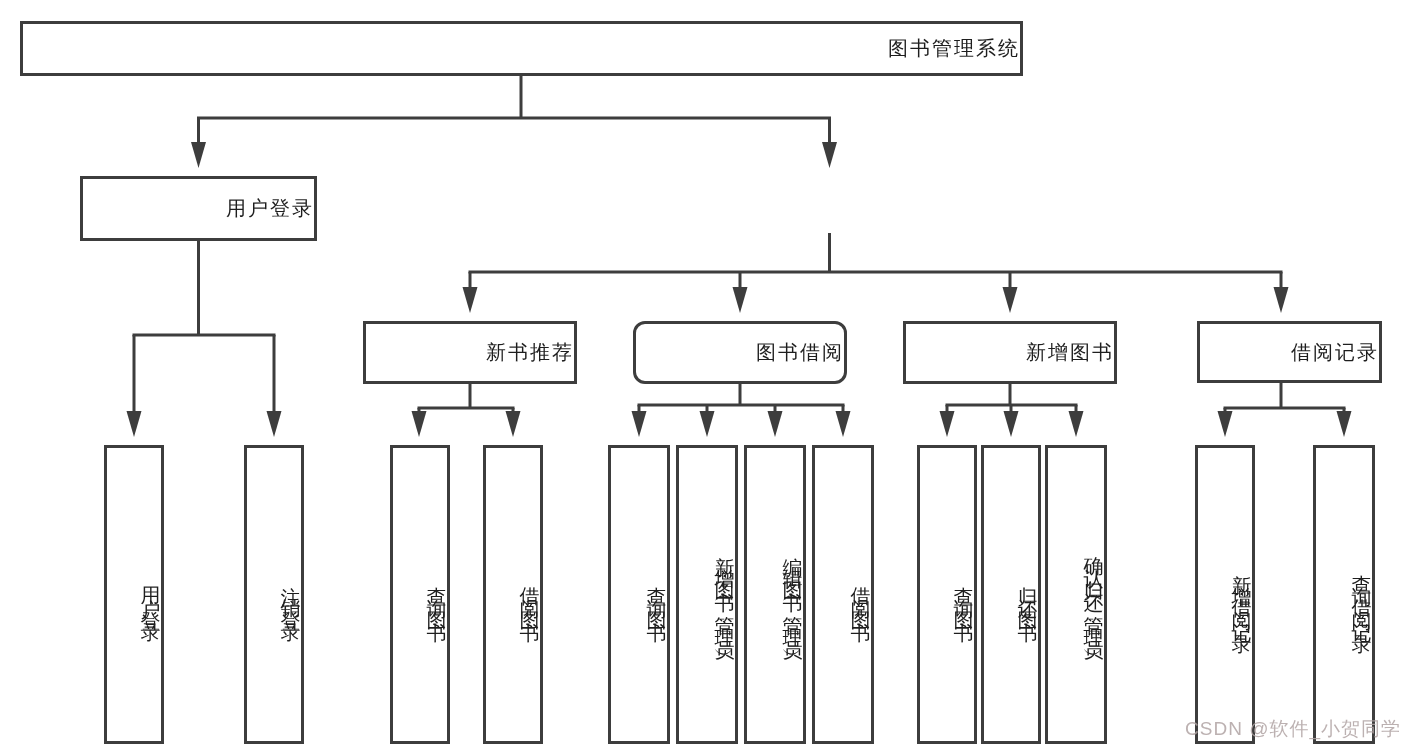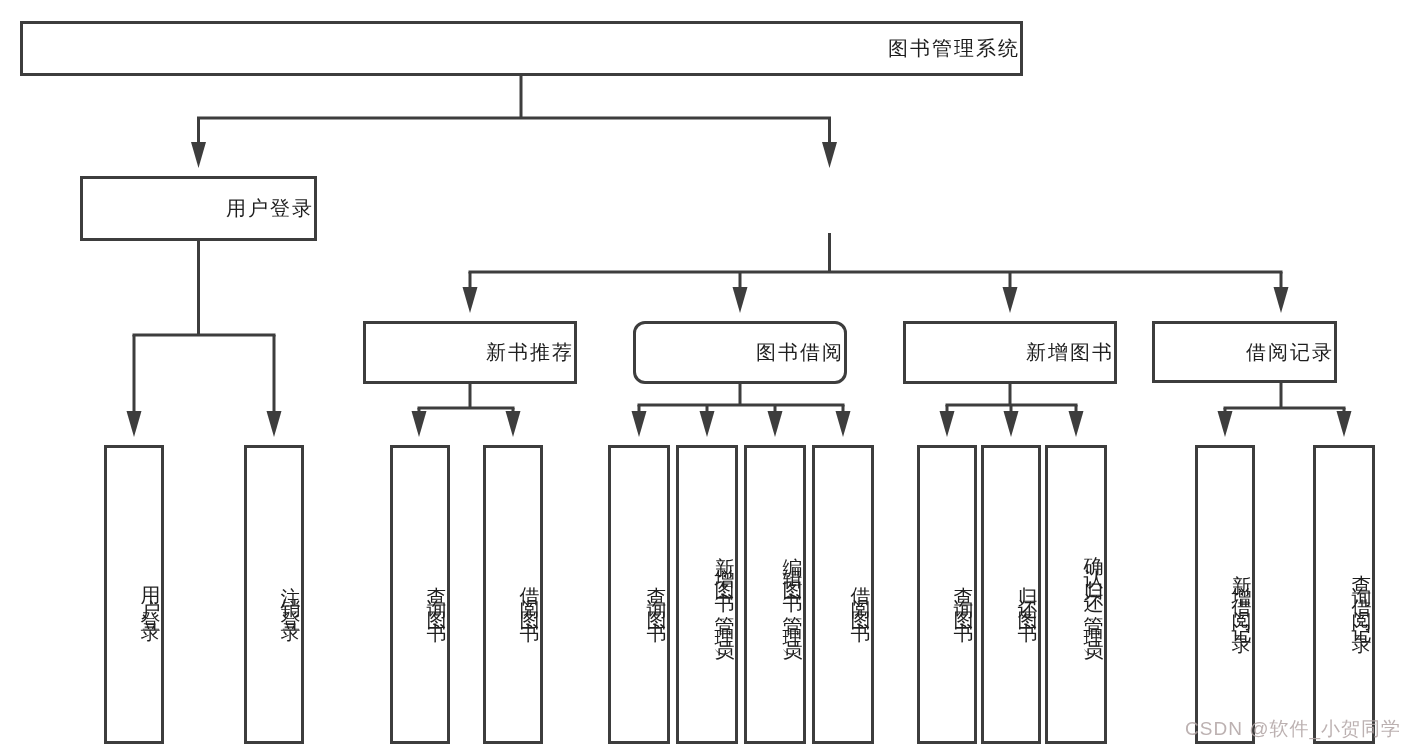--- a/index.html
+++ b/index.html
@@ -149,21 +149,21 @@
 
   <div class="node hbox" style="left:363px; top:313px; width:214px; height:63px;">
     <span>新书推荐</span>
   </div>
   <div class="node hbox" style="left:633px; top:313px; width:214px; height:63px;border-radius:12px;">
     <span>图书借阅</span>
   </div>
   <div class="node hbox" style="left:903px; top:313px; width:214px; height:63px;">
     <span>新增图书</span>
   </div>
-  <div class="node hbox" style="left:1152px; top:313px; width:185px; height:62px;">
+  <div class="node hbox" style="left:1197px; top:313px; width:185px; height:62px;">
     <span>借阅记录</span>
   </div>
 
   <div class="node vbox" style="left:104px; width:60px;">
     <span class="vtext">用户登录</span>
   </div>
   <div class="node vbox" style="left:244px; width:60px;">
     <span class="vtext">注销登录</span>
   </div>
 

